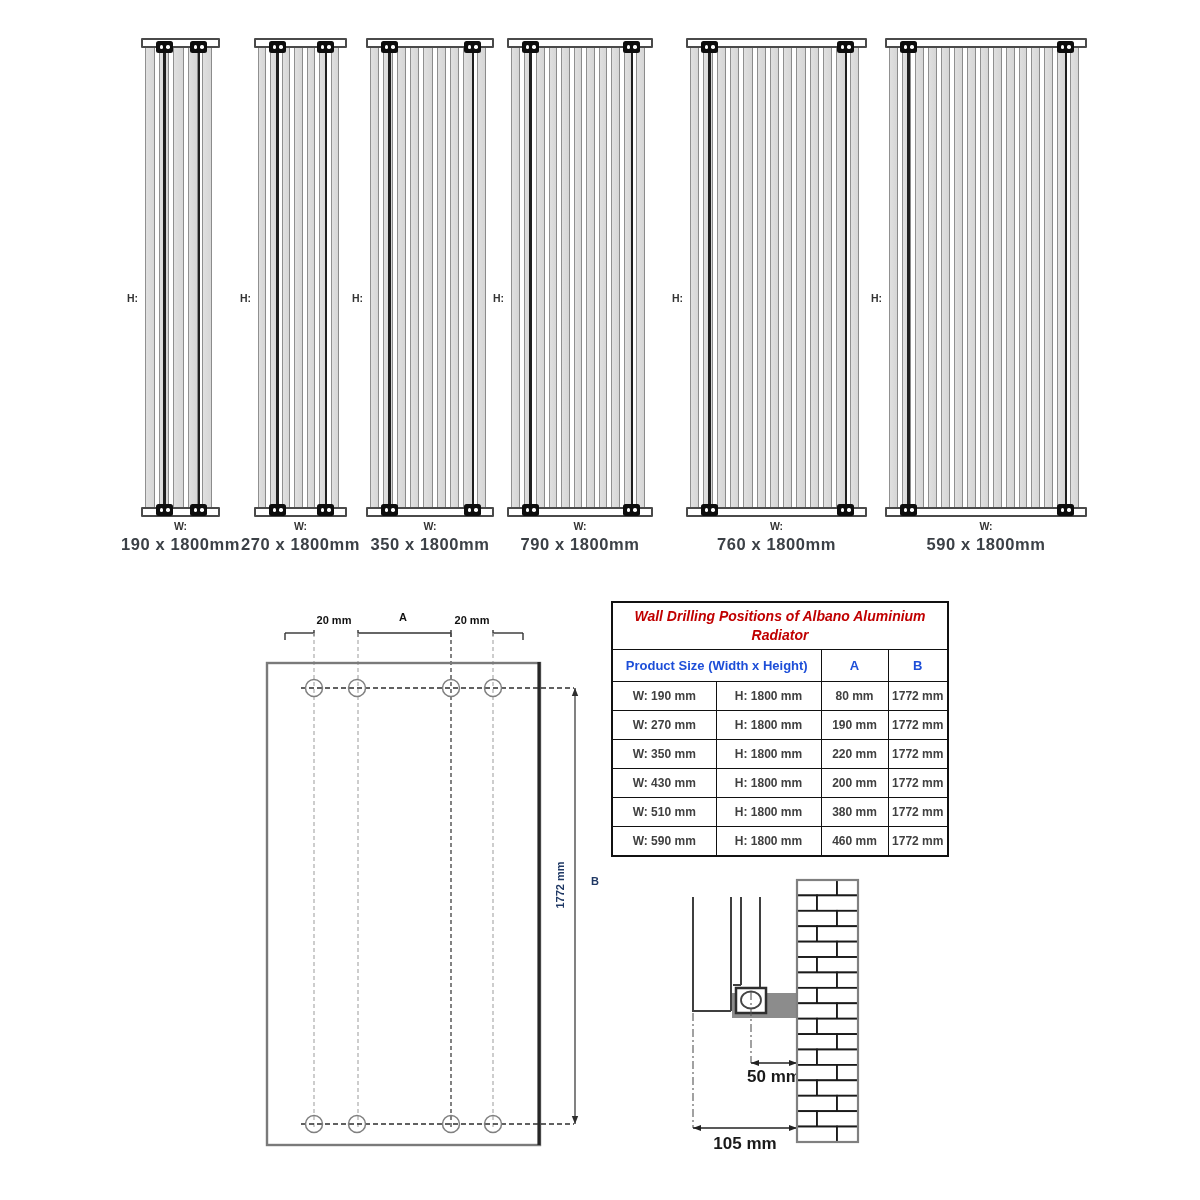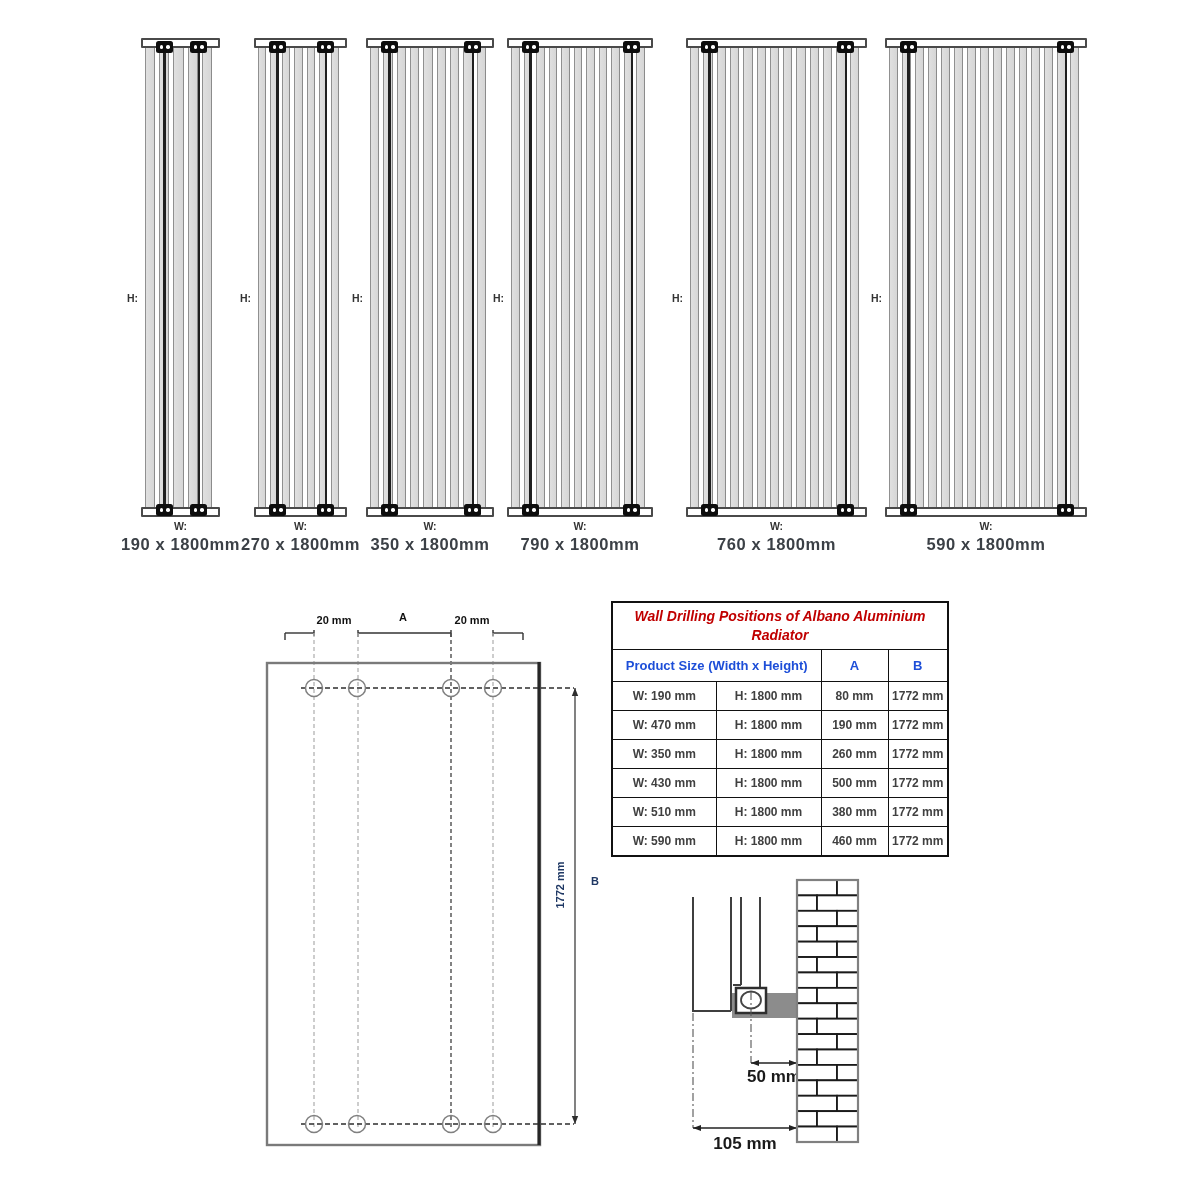--- a/index.html
+++ b/index.html
@@ -285,35 +285,35 @@
         <th>A</th>
         <th>B</th>
       </tr>
       <tr class="data-row">
         <td>W: 190 mm</td>
           <td>H: 1800 mm</td>
         <td>80 mm</td>
           <td>1772 mm</td>
       </tr>
       <tr class="data-row">
-        <td>W: 470 mm</td>
+        <td>W: 270 mm</td>
           <td>H: 1800 mm</td>
         <td>190 mm</td>
           <td>1772 mm</td>
       </tr>
       <tr class="data-row">
         <td>W: 350 mm</td>
           <td>H: 1800 mm</td>
-        <td>260 mm</td>
+        <td>220 mm</td>
           <td>1772 mm</td>
       </tr>
       <tr class="data-row">
         <td>W: 430 mm</td>
           <td>H: 1800 mm</td>
-        <td>500 mm</td>
+        <td>200 mm</td>
           <td>1772 mm</td>
       </tr>
       <tr class="data-row">
         <td>W: 510 mm</td>
           <td>H: 1800 mm</td>
         <td>380 mm</td>
           <td>1772 mm</td>
       </tr>
       <tr class="data-row">
         <td>W: 590 mm</td>

